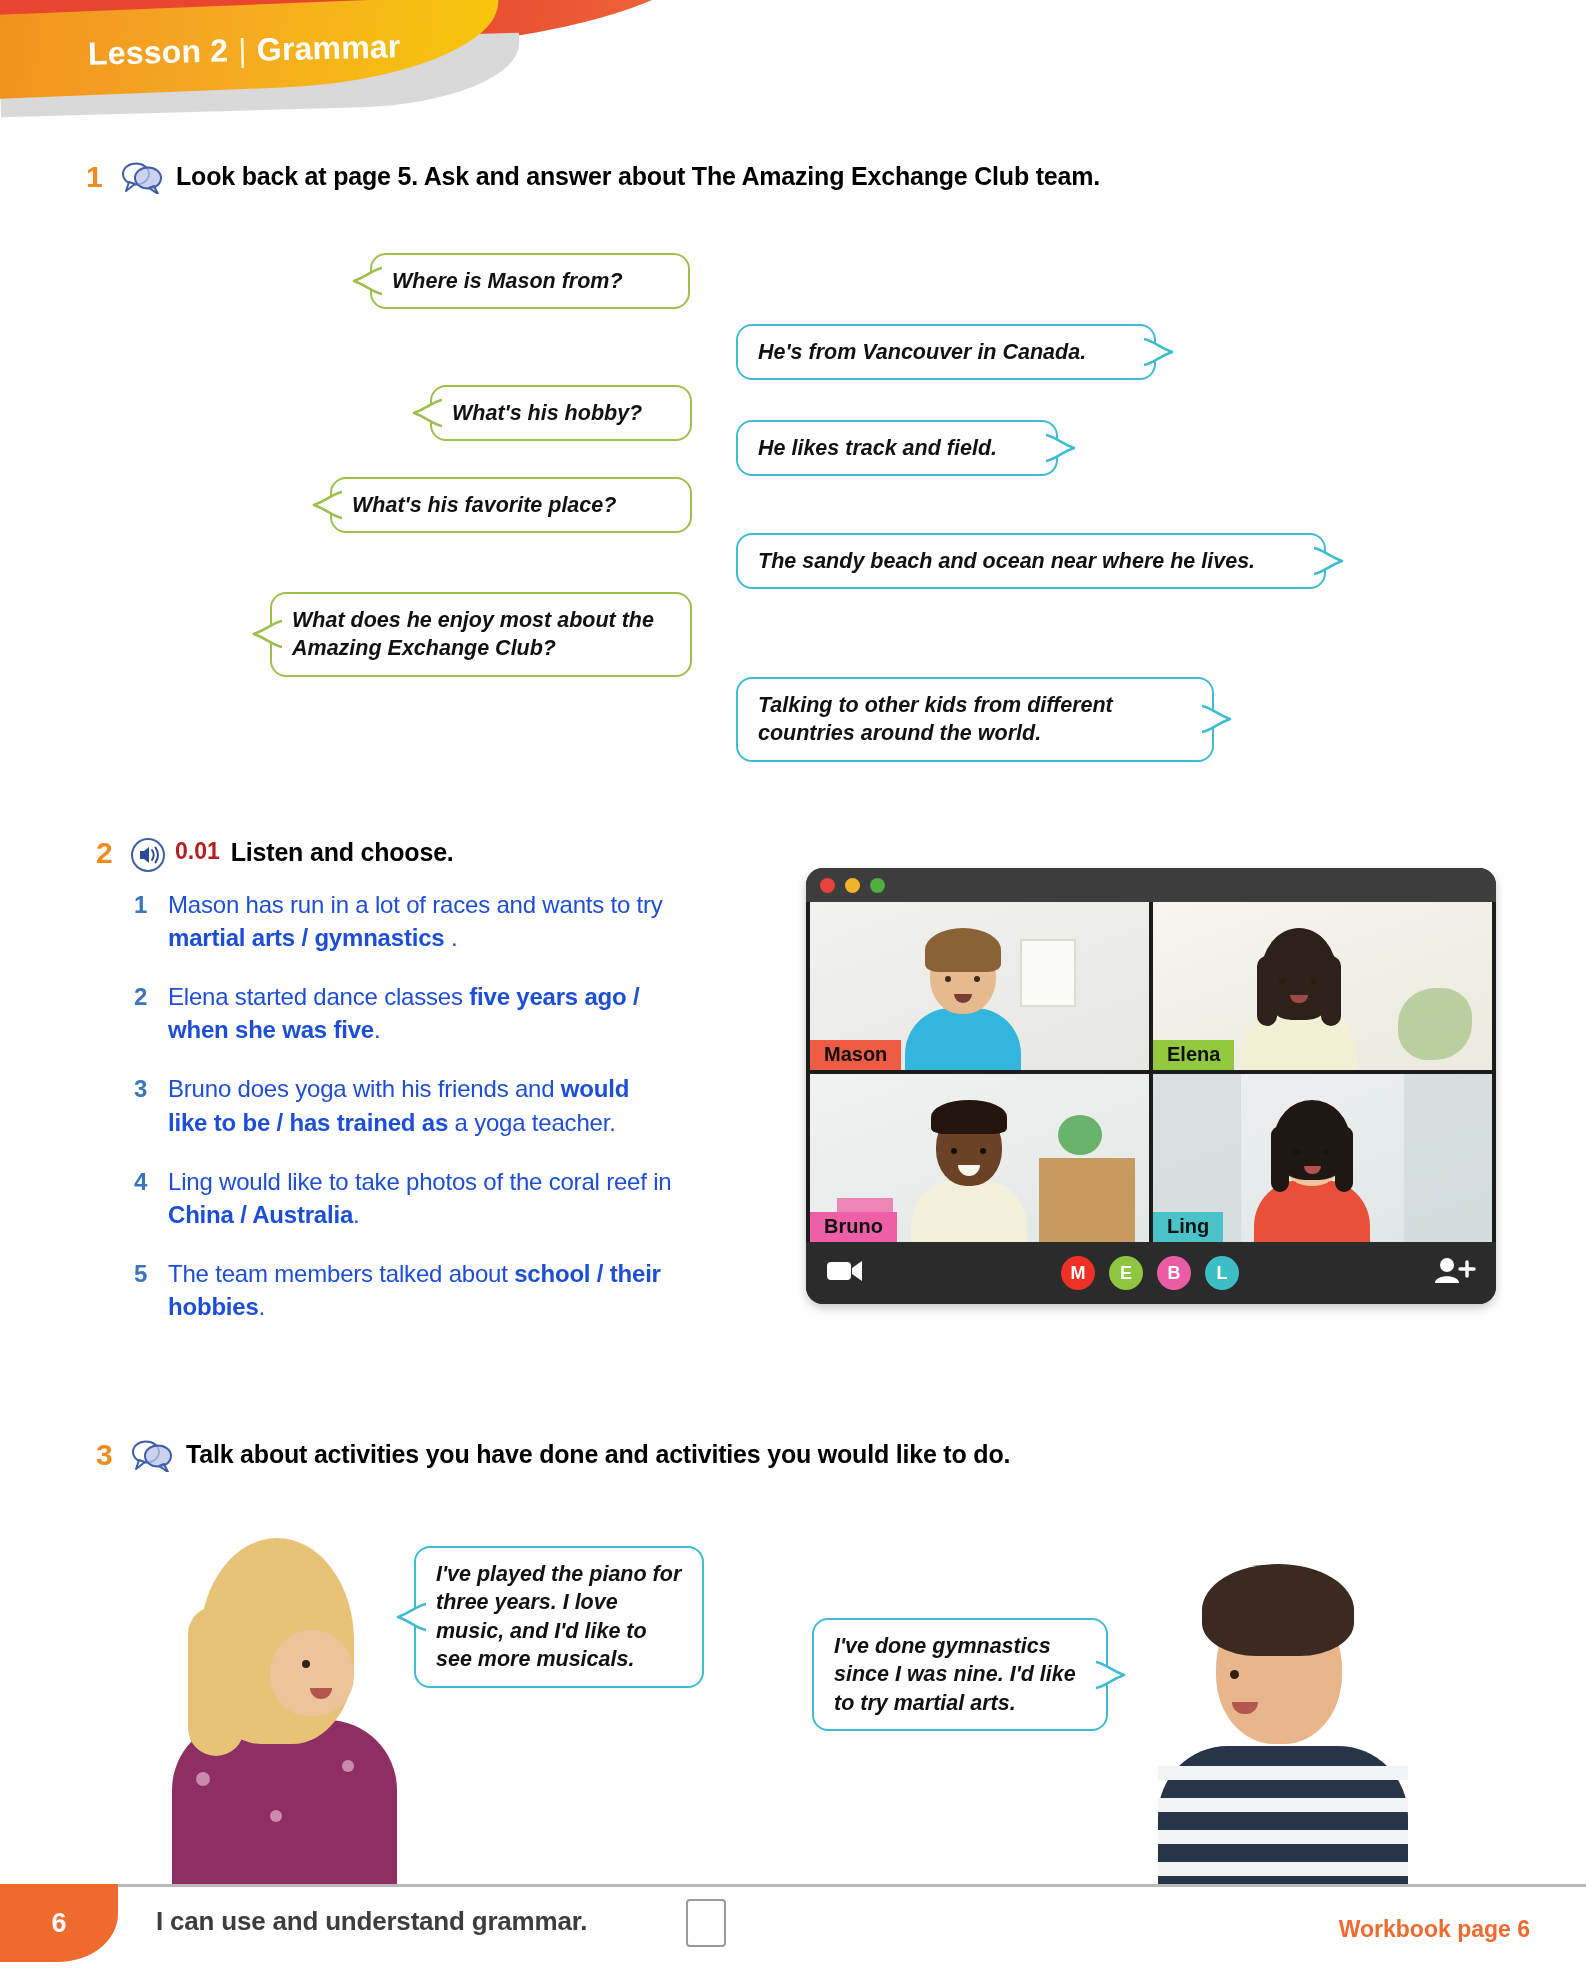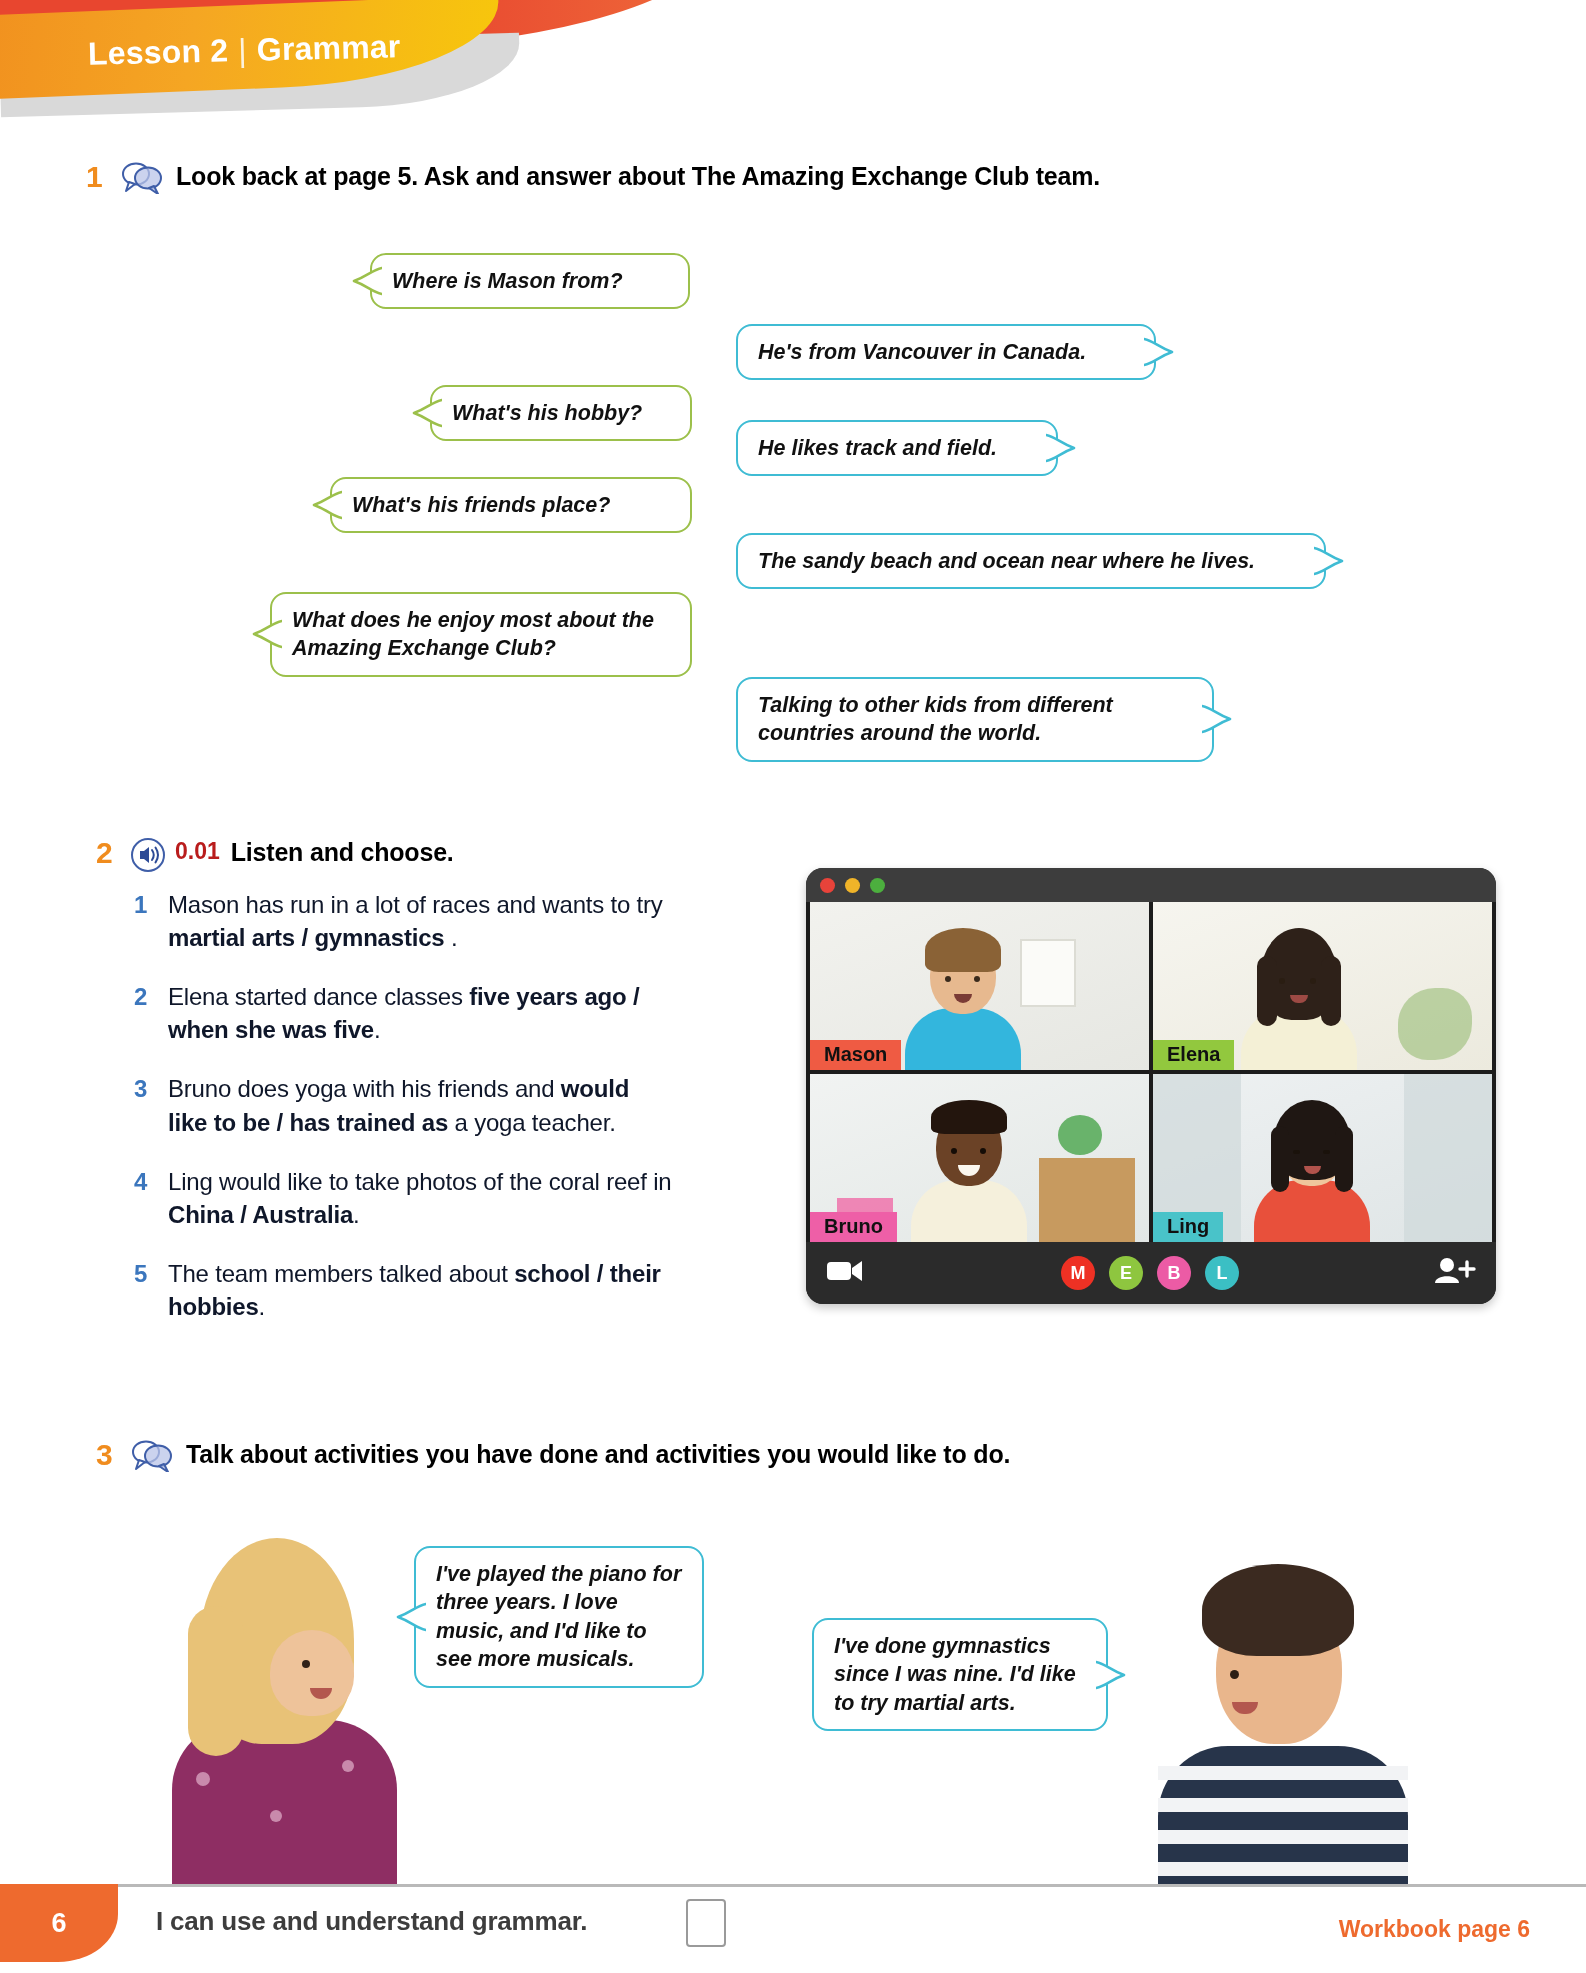--- a/index.html
+++ b/index.html
@@ -62,21 +62,21 @@
   .bub.blue{border:2.6px solid #3fbcd4;}
   
   .bub .tail{position:absolute;width:34px;height:34px;}
   .bub.green .tail{left:-24px;top:calc(50% - 17px);}
   .bub.blue .tail{right:-24px;top:calc(50% - 17px);}
 
   
   .q-list{position:absolute;width:540px;}
   .q-item{display:flex;margin-bottom:26px;}
   .q-n{color:#3b76bd;font-size:24px;font-weight:bold;width:34px;flex:0 0 34px;line-height:1.38;}
-  .q-t{font-size:24px;color:#0f172a;line-height:1.38;letter-spacing:-.2px;}
+  .q-t{font-size:24px;color:#1d4ed8;line-height:1.38;letter-spacing:-.2px;}
   .q-t b{font-weight:bold;}
 
   
   .vcall{
     position:absolute;background:#2e2e2e;border-radius:17px;
     box-shadow:0 4px 10px rgba(0,0,0,.22);overflow:hidden;
   }
   .vc-titlebar{height:34px;background:#3d3d3d;display:flex;align-items:center;padding-left:14px;gap:10px;}
   .dot{width:15px;height:15px;border-radius:50%;}
   .vc-grid{
@@ -199,21 +199,21 @@
     </span>
     <span>He likes track and field.</span>
   </div>
 
   <div class="bub green" style="left:330px;top:477px;width:362px;">
     <span class="tail">
       <svg width="34" height="34" viewBox="0 0 34 34">
         <path d="M34 4 C24 6 20 12 6 17 C20 22 24 28 34 30" fill="#ffffff" stroke="#9cc04b" stroke-width="2.6" stroke-linejoin="round" stroke-linecap="round"></path>
       </svg>
     </span>
-    <span>What's his friends place?</span>
+    <span>What's his favorite place?</span>
   </div>
 
   <div class="bub blue" style="left:736px;top:533px;width:590px;">
     <span class="tail">
       <svg width="34" height="34" viewBox="0 0 34 34">
         <path d="M0 4 C10 6 14 12 28 17 C14 22 10 28 0 30" fill="#ffffff" stroke="#3fbcd4" stroke-width="2.6" stroke-linejoin="round" stroke-linecap="round"></path>
       </svg>
     </span>
     <span>The sandy beach and ocean near where he lives.</span>
   </div>

